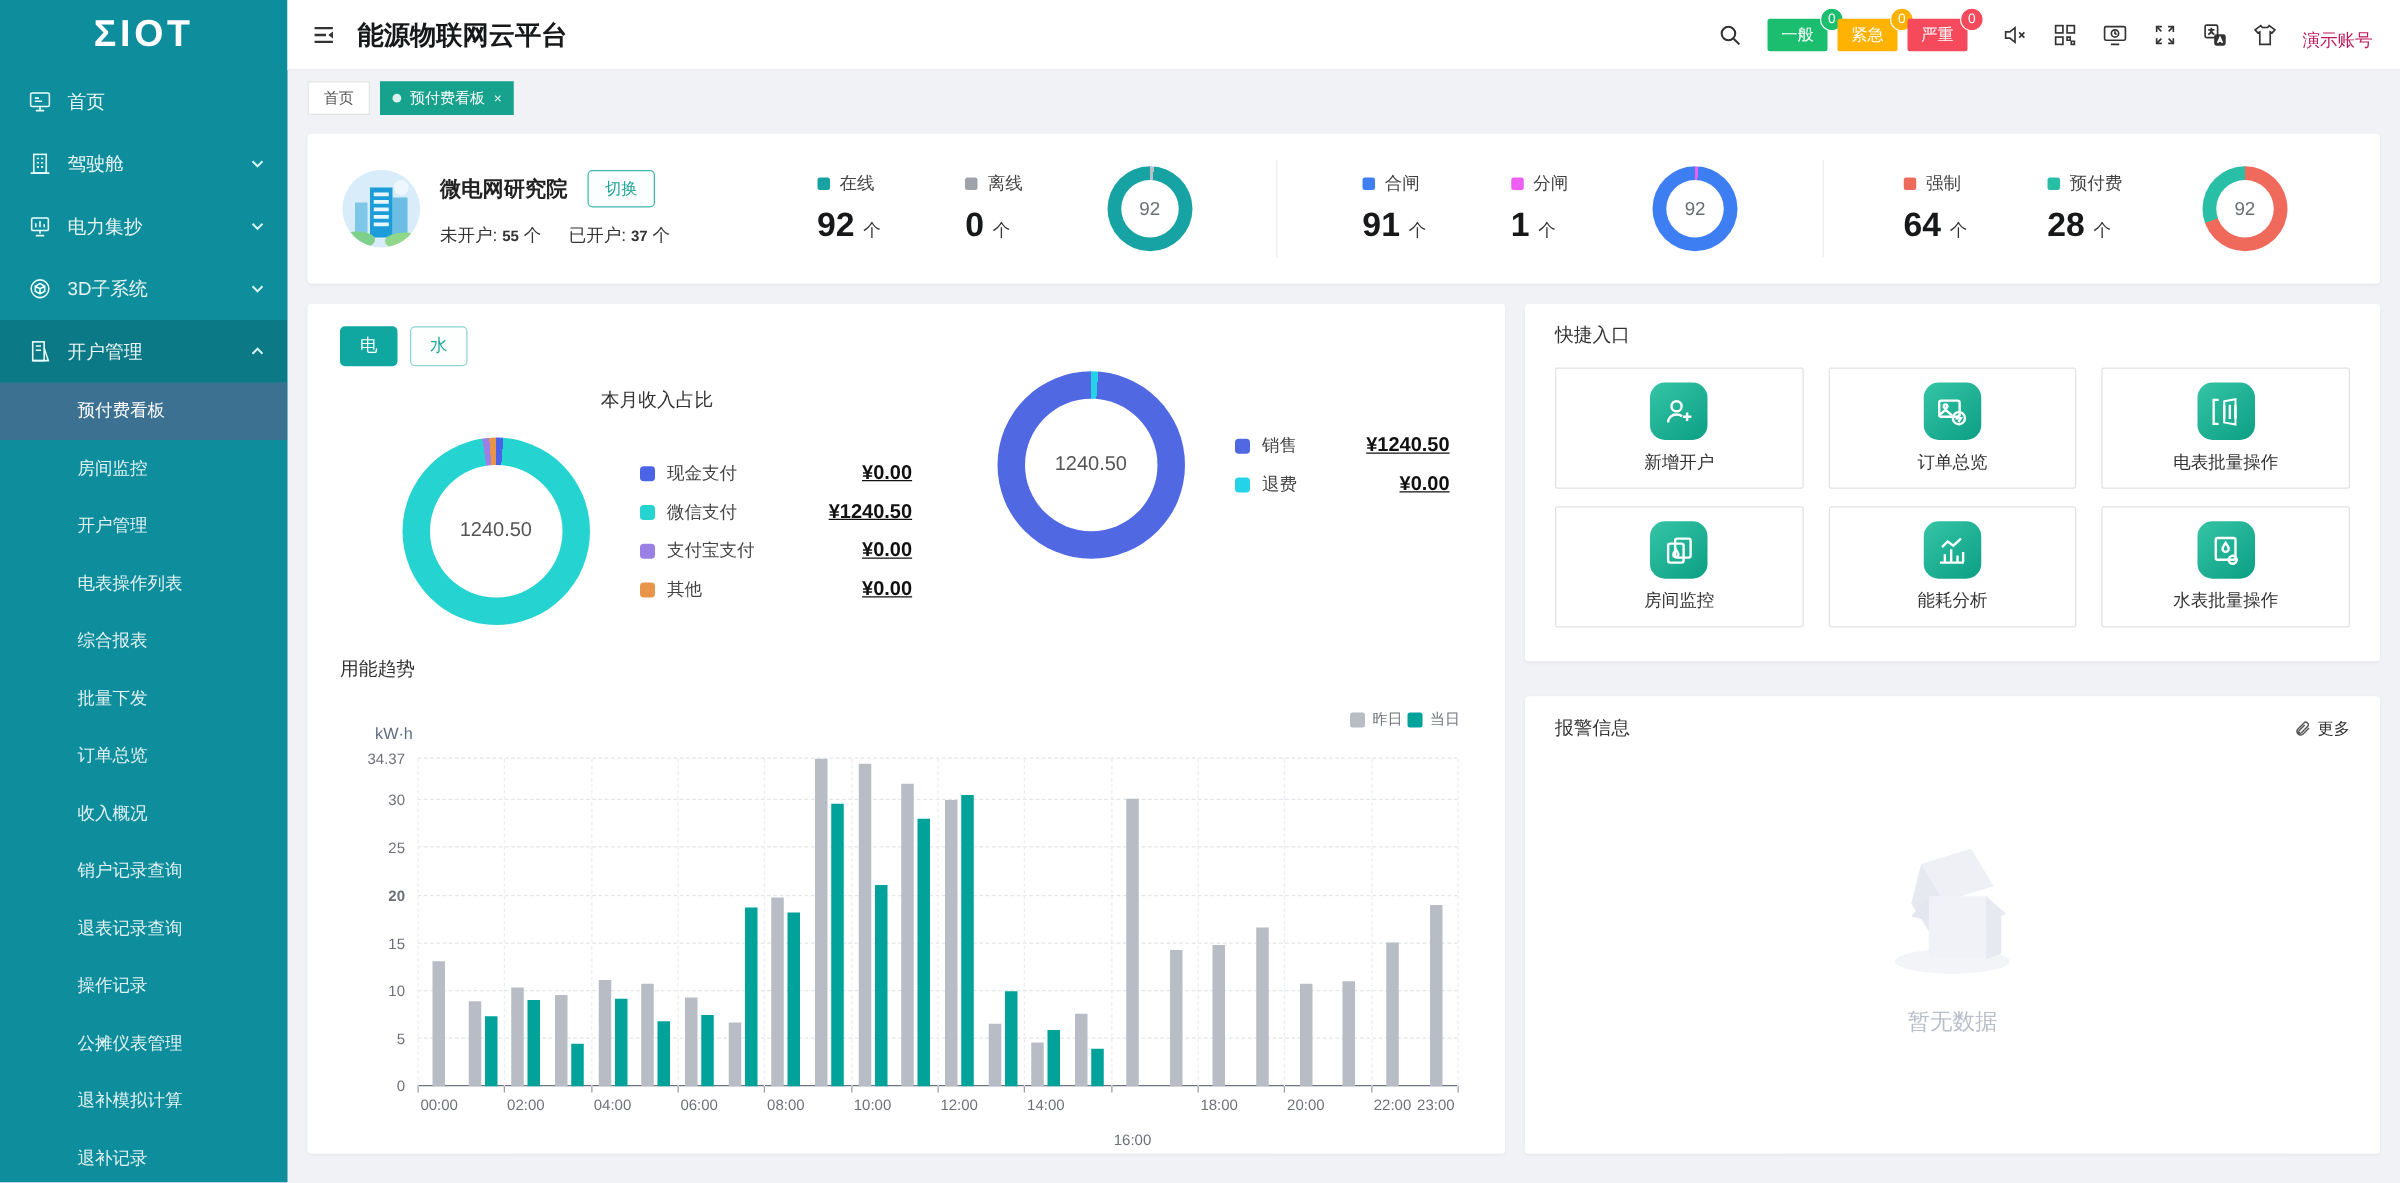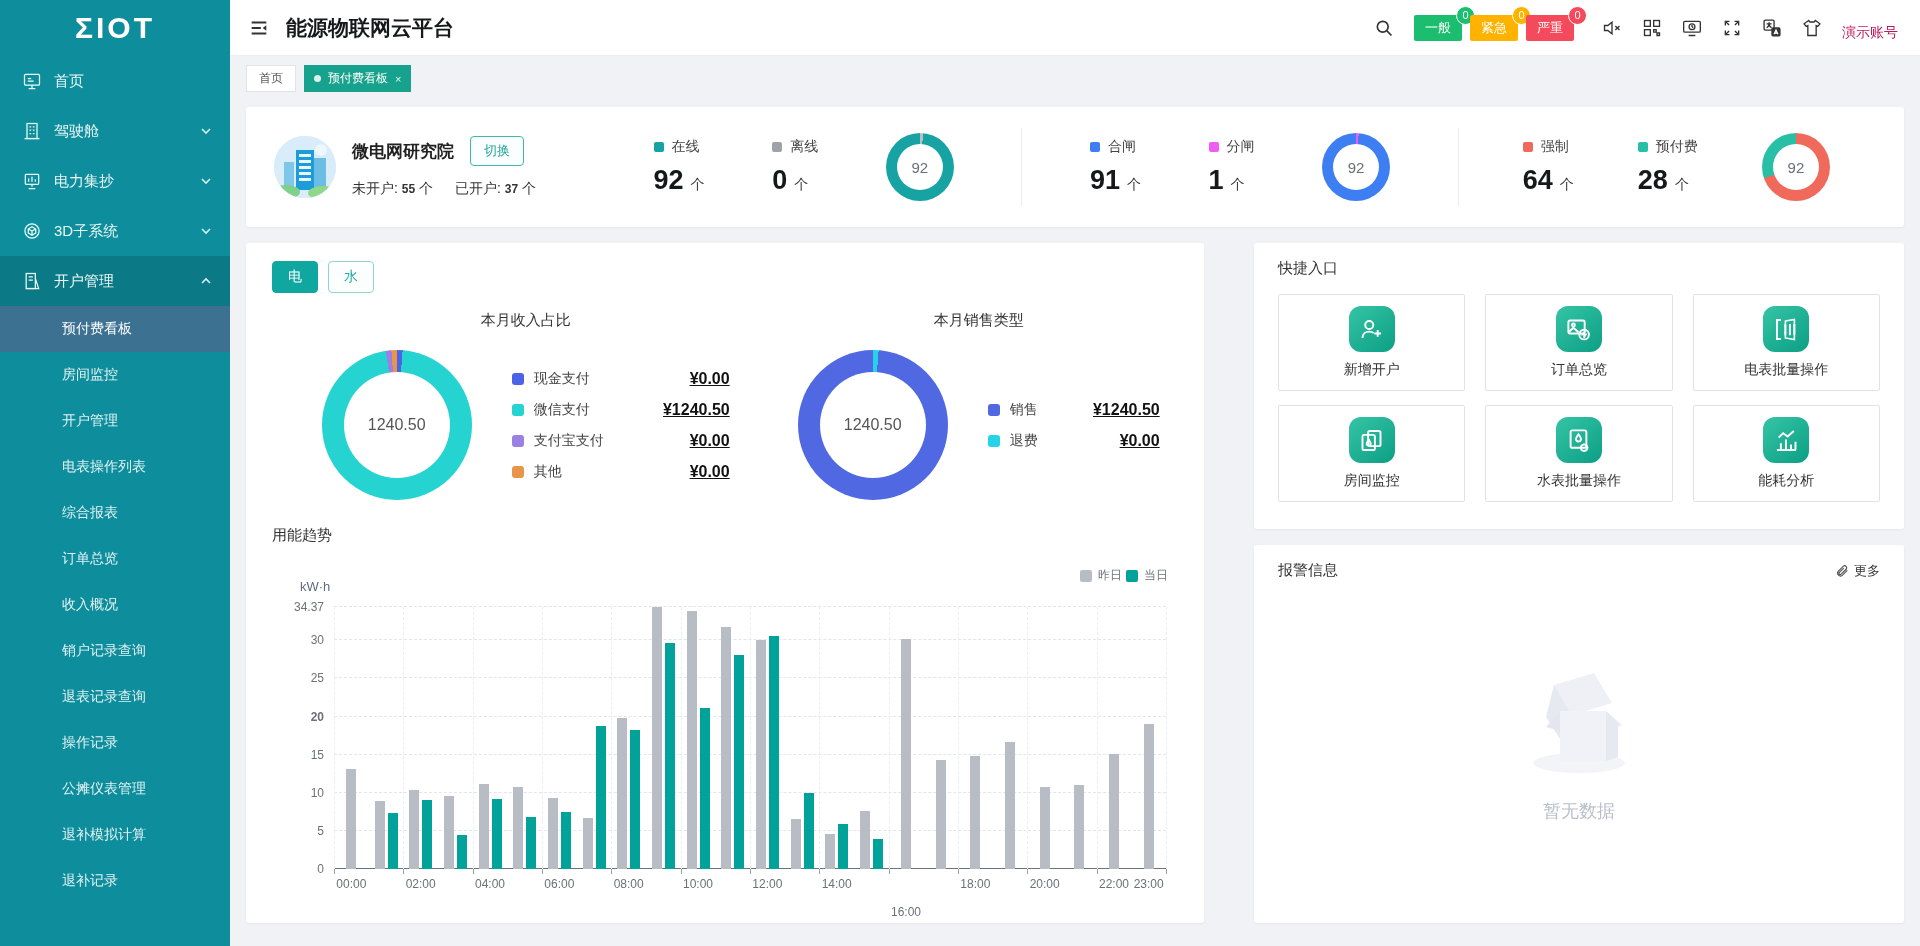--- a/index.html
+++ b/index.html
@@ -52,21 +52,21 @@
   .stat .s-label { display:flex; align-items:center; gap:8px; font-size:14px; color:#444; }
   .stat .sw { width:10px; height:10px; border-radius:2px; }
   .stat .s-value { margin-top:9px; font-size:27px; font-weight:bold; color:#17181a; }
   .stat .s-unit { font-size:14px; font-weight:normal; color:#333; margin-left:7px; }
   .mini-donut { width:68px; height:68px; border-radius:50%; position:relative; }
   .mini-donut .hole { position:absolute; inset:11px; background:#fff; border-radius:50%; display:flex; align-items:center; justify-content:center; font-size:15px; color:#6a6f75; }
 
   
   .columns { display:flex; gap:16px; margin-top:16px; height:680px; }
   .left-card { width:958px; flex:0 0 958px; padding:18px 26px; display:flex; flex-direction:column; }
-  .right-col { flex:1; display:flex; flex-direction:column; gap:16px; min-width:0;margin-left:34px; }
+  .right-col { flex:1; display:flex; flex-direction:column; gap:28px; min-width:0; }
 
   .toggle-row { display:flex; gap:10px; }
   .tg { font-size:14px; padding:6px 15px; border-radius:4px; cursor:pointer; }
   .tg.on { background:#0fa7a0; color:#fff; border:1px solid #0fa7a0; }
   .tg.off { background:#fdfefe; color:#1fa89f; border:1px solid #8fd4cf; }
 
   .pie-section { display:flex; margin-top:4px; }
   .pie-half { flex:1; }
   .pie-title { text-align:center; font-size:15px; color:#333; margin:14px 0 20px; }
   .pie-body { display:flex; align-items:center; justify-content:center; gap:40px; }
@@ -161,20 +161,21 @@
   <span class="mi-label">开户管理</span>
         <svg class="chev" viewBox="0 0 12 12" fill="none" stroke="#eafffb" stroke-width="1.6">
           <path d="M2 8l4-4 4 4"></path>
         </svg>
       </div>
       <div class="submenu-item active">预付费看板</div>
       <div class="submenu-item">房间监控</div>
       <div class="submenu-item">开户管理</div>
       <div class="submenu-item">电表操作列表</div>
       <div class="submenu-item">综合报表</div>
+      <div class="submenu-item">批量下发</div>
       <div class="submenu-item">订单总览</div>
       <div class="submenu-item">收入概况</div>
       <div class="submenu-item">销户记录查询</div>
       <div class="submenu-item">退表记录查询</div>
       <div class="submenu-item">操作记录</div>
       <div class="submenu-item">公摊仪表管理</div>
       <div class="submenu-item">退补模拟计算</div>
       <div class="submenu-item">退补记录</div>
     </nav>
 </aside>
@@ -368,21 +369,20 @@
                   </div>
                   <div class="lg-row">
                     <span class="sw" style="background:#e8944a"></span>
       <span class="lg-label" style="width:96px">其他</span>
       <span class="lg-val">¥0.00</span>
                   </div>
                 </div>
             </div>
           </div>
           <div class="pie-half" style="flex:0.88;">
-            <div class="pie-title">本月销售类型</div>
             <div class="pie-body">
               <div class="big-donut" id="salesDonut" style="background: conic-gradient(rgb(37, 211, 232) 0%, rgb(37, 211, 232) 1.2%, rgb(80, 104, 226) 1.2%, rgb(80, 104, 226) 100%);">
                 <div class="hole">1240.50</div>
               </div>
               <div class="legend" id="salesLegend">
                   <div class="lg-row">
                     <span class="sw" style="background:#5068e2"></span>
       <span class="lg-label" style="width:50px">销售</span>
       <span class="lg-val">¥1240.50</span>
                   </div>
@@ -600,37 +600,37 @@
                     <rect x="9" y="3.5" width="11" height="13.5" rx="1.5"></rect>
                     <rect x="4" y="7" width="11" height="13.5" rx="1.5"></rect>
                     <path d="M9.5 11.2c-1.2 1.8-1.8 2.5-1.8 3.5a1.8 1.8 0 003.6 0c0-1-.6-1.7-1.8-3.5z"></path>
                   </svg>
                 </span>
   <span class="sc-label">房间监控</span>
               </div>
               <div class="sc-tile">
                 <span class="sc-icon">
     <svg width="27" height="27" viewBox="0 0 24 24" fill="none" stroke="#fff" stroke-width="1.7">
+                    <path d="M3.5 20.5h17"></path>
+                    <path d="M7 20v-5.5M11.5 20v-9M16 20v-4.5M20 20v-7"></path>
+                    <path d="M5 9.5l4-4 4 3 5.5-5"></path>
+                  </svg>
+                </span>
+  <span class="sc-label">能耗分析</span>
+              </div>
+              <div class="sc-tile">
+                <span class="sc-icon">
+    <svg width="27" height="27" viewBox="0 0 24 24" fill="none" stroke="#fff" stroke-width="1.7">
                     <rect x="5" y="3" width="14" height="15.5" rx="1.5"></rect>
                     <path d="M12 6.5c-1.5 2.2-2.2 3-2.2 4.2a2.2 2.2 0 004.4 0c0-1.2-.7-2-2.2-4.2z"></path>
                     <circle cx="17" cy="18.5" r="2.8"></circle>
                     <path d="M17 14.7v1M17 20.7v1M13.3 18.5h1M19.7 18.5h1"></path>
                   </svg>
                 </span>
   <span class="sc-label">水表批量操作</span>
-              </div>
-              <div class="sc-tile">
-                <span class="sc-icon">
-    <svg width="27" height="27" viewBox="0 0 24 24" fill="none" stroke="#fff" stroke-width="1.7">
-                    <path d="M3.5 20.5h17"></path>
-                    <path d="M7 20v-5.5M11.5 20v-9M16 20v-4.5M20 20v-7"></path>
-                    <path d="M5 9.5l4-4 4 3 5.5-5"></path>
-                  </svg>
-                </span>
-  <span class="sc-label">能耗分析</span>
               </div>
             </div>
         </section>
 
         <section class="card alarm-card">
           <div class="al-head">
             <div class="al-title">报警信息</div>
             <div class="al-more">
               <svg width="14" height="14" viewBox="0 0 24 24" fill="none" stroke="#555" stroke-width="2">
                 <path d="M21 11l-8.5 8.5a5 5 0 01-7-7L14 4a3.5 3.5 0 015 5l-8.5 8.5a2 2 0 01-3-3L15 7"></path>

